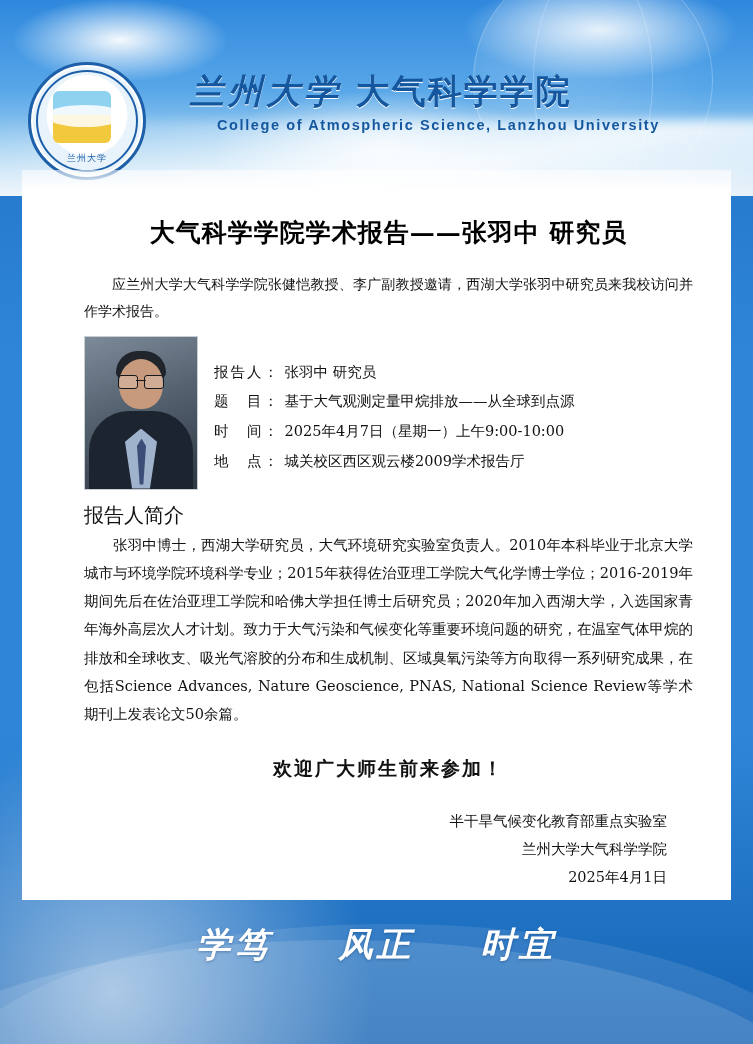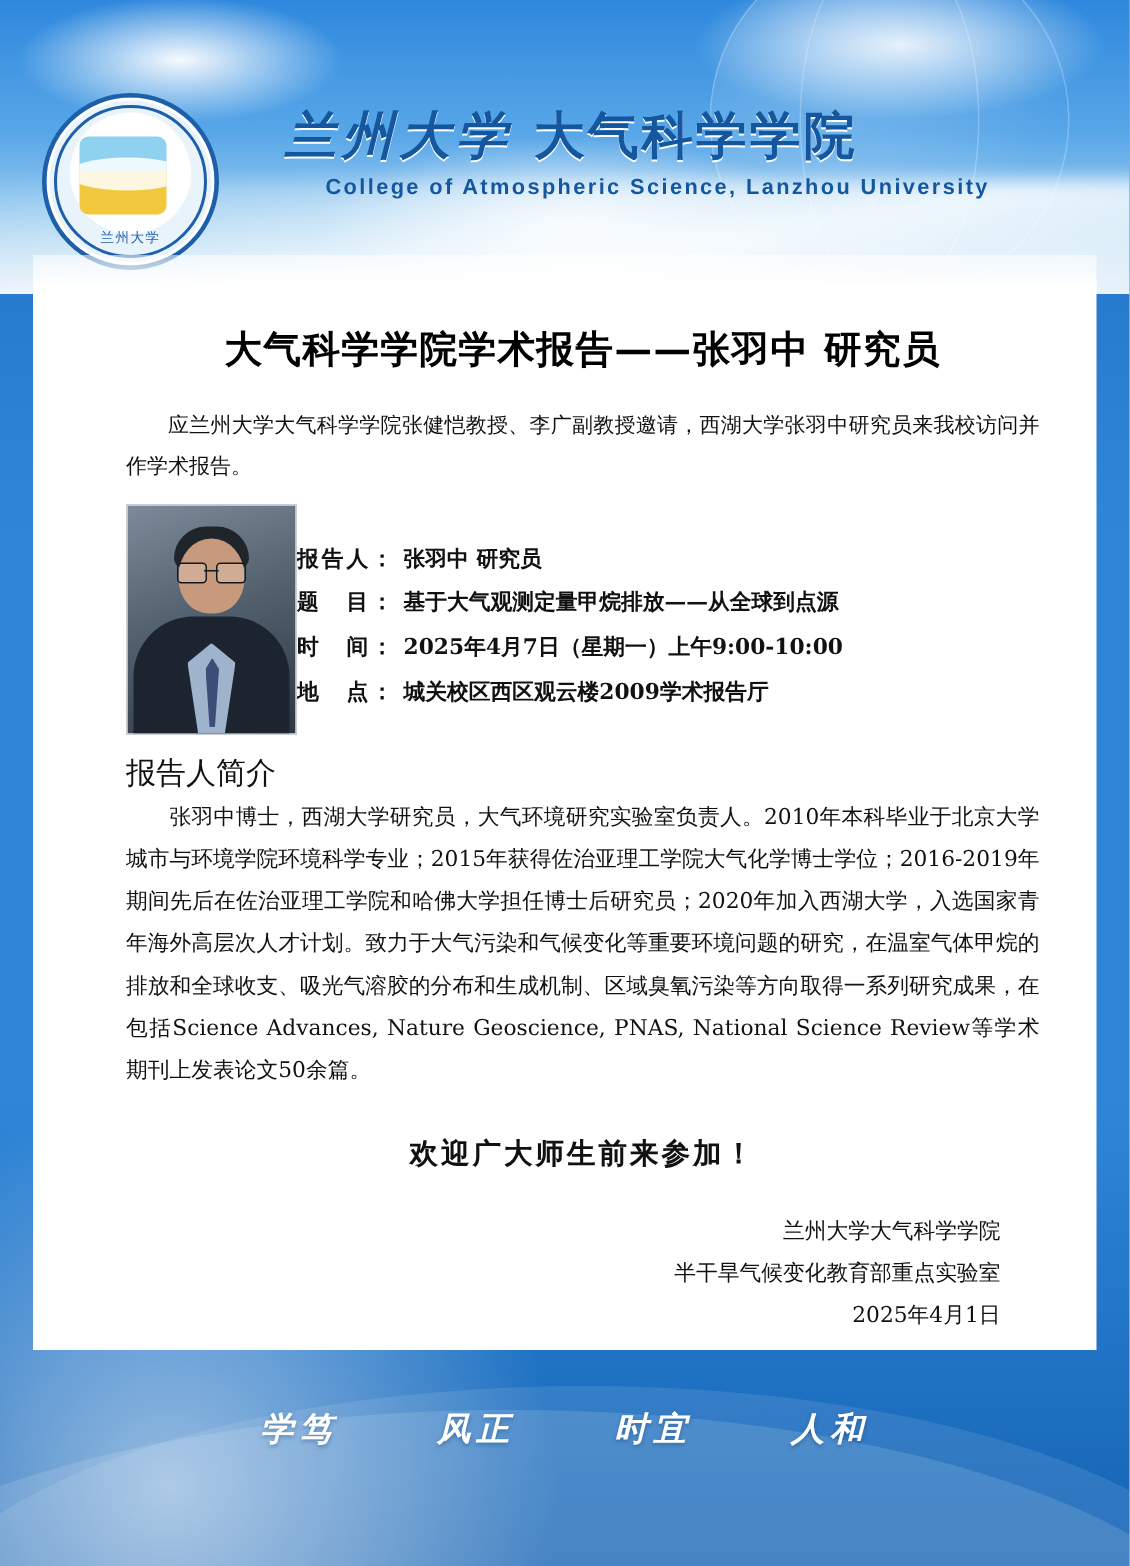--- a/index.html
+++ b/index.html
@@ -95,21 +95,21 @@
     margin-left:12px;
   }
   .doc-title{
     text-align:center;font-family:"DejaVu Serif", serif;font-weight:bold;
     font-size:25px;letter-spacing:1px;color:#000;margin:14px 0 22px 0;
   }
   .intro{
     font-family:"DejaVu Serif", serif;font-size:14px;line-height:1.95;text-align:justify;
     text-indent:2em;margin:0 4px 10px 4px;
   }
-  .info-row{display:flex;margin:6px 0 4px 4px;font-weight:bold;}
+  .info-row{display:flex;gap:16px;margin:6px 0 4px 4px;}
   .photo{
     width:112px;height:152px;flex:none;
     background:linear-gradient(160deg,#7d8a99 0%,#54616f 45%,#2d3742 100%);
     position:relative;overflow:hidden;border:1px solid #c9ced4;
   }
   .photo .head{
     position:absolute;left:34px;top:22px;width:44px;height:50px;border-radius:50% 50% 46% 46%;
     background:#c79a7d;
   }
   .photo .hair{
@@ -164,21 +164,21 @@
   .footer .wave1{
     position:absolute;left:-60px;bottom:-50px;width:900px;height:170px;border-radius:50% 50% 0 0/100% 100% 0 0;
     background:rgba(255,255,255,0.10);
   }
   .footer .wave2{
     position:absolute;left:-160px;bottom:-86px;width:1000px;height:190px;border-radius:50% 50% 0 0/100% 100% 0 0;
     background:rgba(255,255,255,0.13);
   }
   .motto{
     position:absolute;left:0;right:0;bottom:76px;display:flex;justify-content:center;gap:66px;
-    font-family:"DejaVu Serif", serif;font-style:italic;font-weight:bold;font-size:22px;
+    font-family:"DejaVu Serif", serif;font-style:italic;font-weight:bold;font-size:34px;
     color:#ffffff;letter-spacing:4px;text-shadow:0 1px 3px rgba(0,40,90,.35);text-align:center;
   }
 </style>
 </head>
 <body>
 
 <div class="poster">
 
   <div class="sky">
     <div class="globe"></div>
@@ -240,31 +240,30 @@
         </div>
       </div>
     </div>
 
     <div class="sec-title">报告人简介</div>
     <p class="bio">张羽中博士，西湖大学研究员，大气环境研究实验室负责人。2010年本科毕业于北京大学城市与环境学院环境科学专业；2015年获得佐治亚理工学院大气化学博士学位；2016-2019年期间先后在佐治亚理工学院和哈佛大学担任博士后研究员；2020年加入西湖大学，入选国家青年海外高层次人才计划。致力于大气污染和气候变化等重要环境问题的研究，在温室气体甲烷的排放和全球收支、吸光气溶胶的分布和生成机制、区域臭氧污染等方向取得一系列研究成果，在包括Science Advances, Nature Geoscience, PNAS, National Science Review等学术期刊上发表论文50余篇。</p>
 
     <div class="welcome">欢迎广大师生前来参加！</div>
 
     <div class="signoff">
+      <div>半干旱气候变化教育部重点实验室</div>
       <div>兰州大学大气科学学院</div>
-      <div>半干旱气候变化教育部重点实验室</div>
       <div>2025年4月1日</div>
     </div>
 
   </div>
 
   <div class="footer">
     <div class="wave2"></div>
     <div class="wave1"></div>
   </div>
   <div class="motto">
     <span>学笃</span>
     <span>风正</span>
     <span>时宜</span>
-    <span>人和</span>
   </div>
 
 </div>
 
 </body></html>

